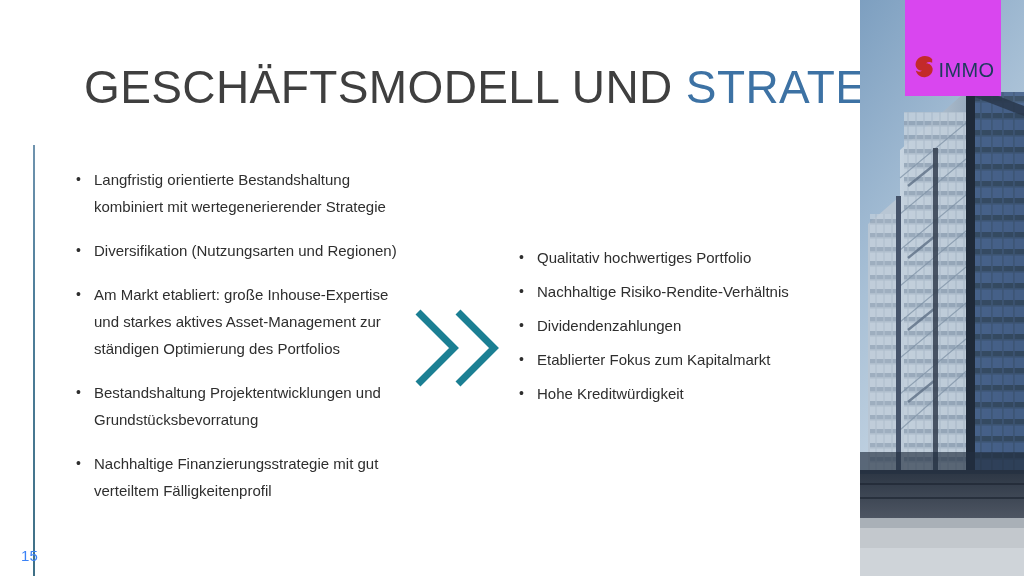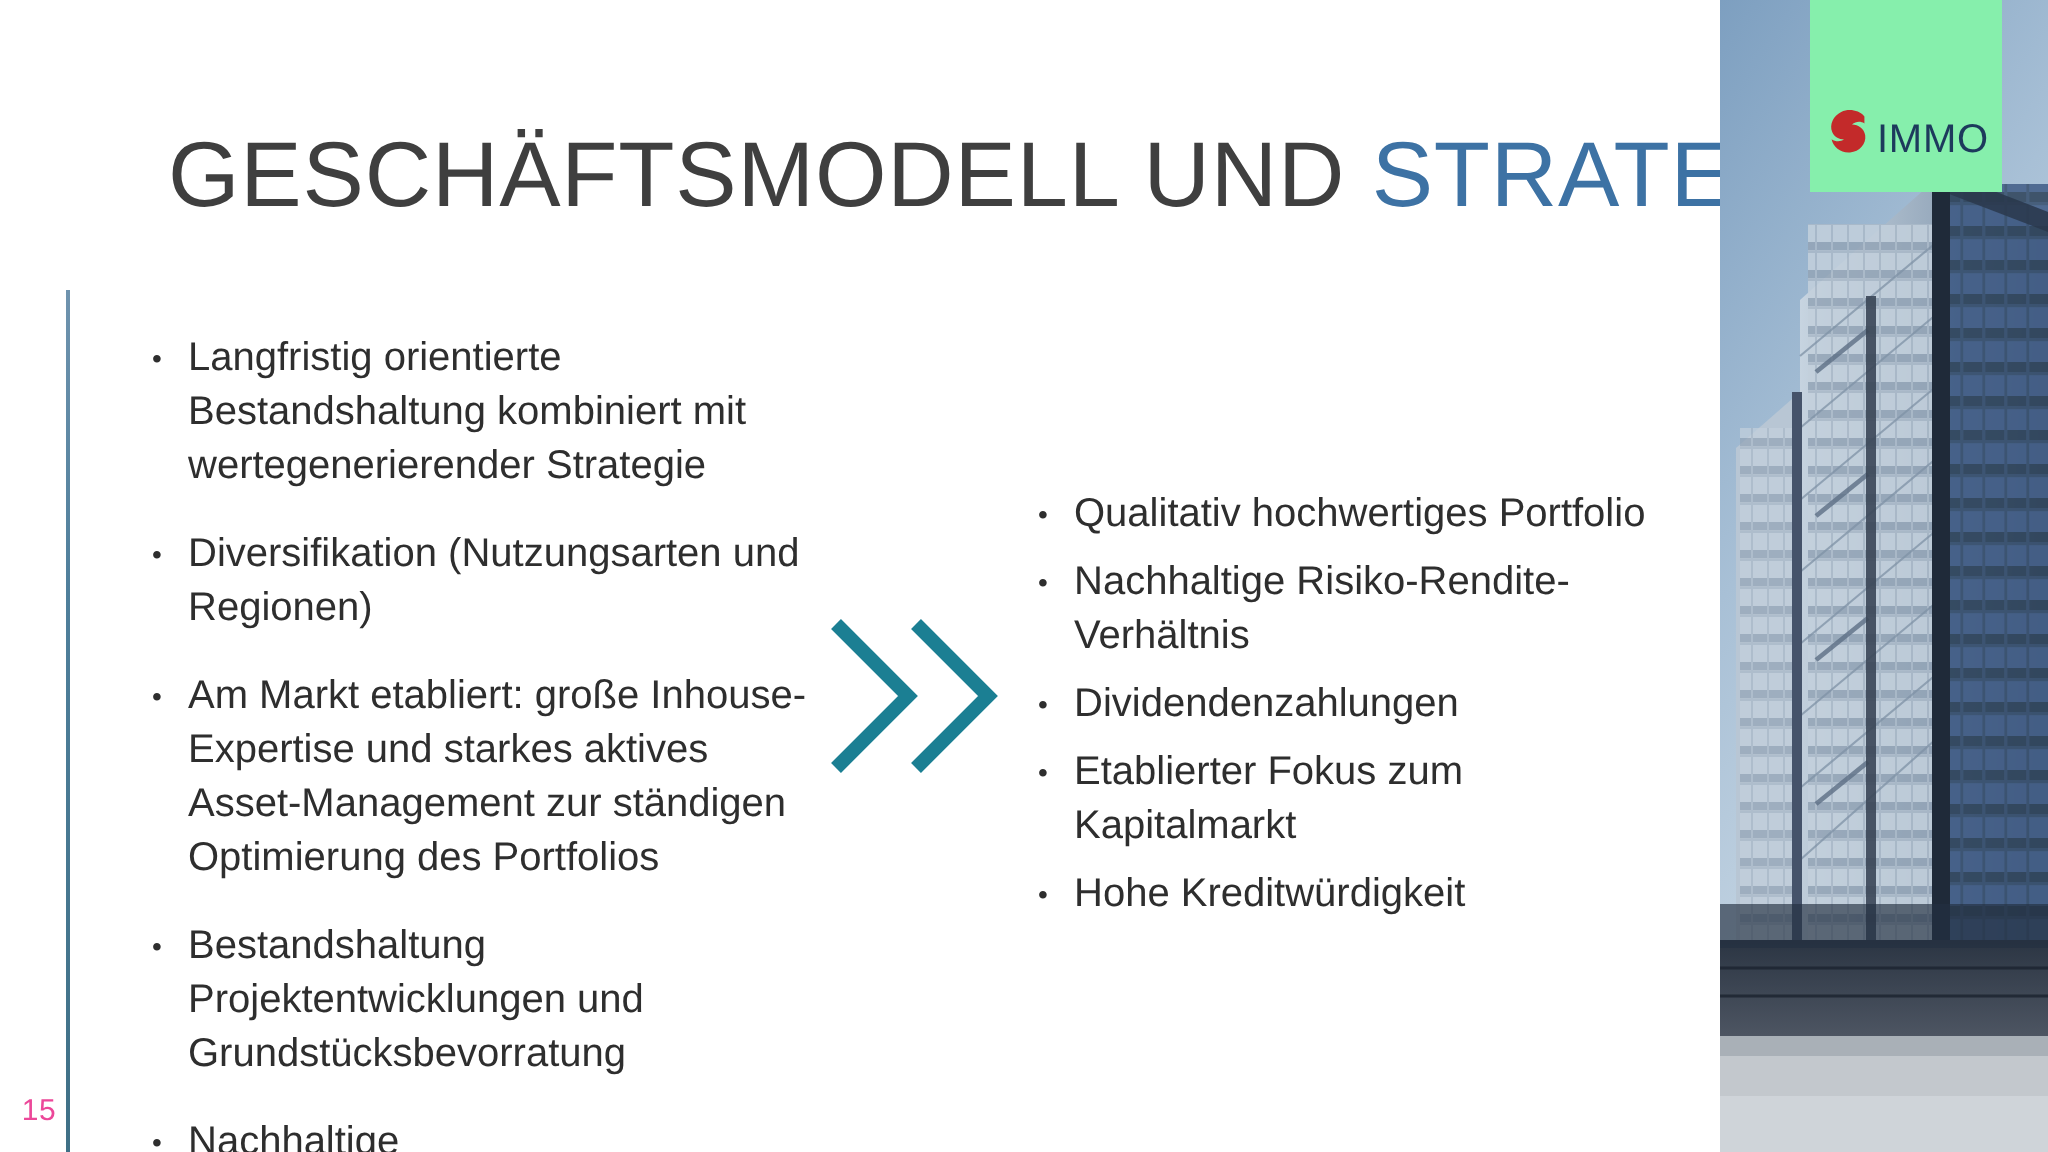--- a/index.html
+++ b/index.html
@@ -20,25 +20,25 @@
   .accent-rule {
     position:absolute;
     left:33px; top:145px;
     width:2px; height:431px;
     background:linear-gradient(to bottom,#6f93ae 0%,#4f7f9b 35%,#3f7086 100%);
   }
 
   
   .page-number {
     position:absolute;
-    left:6px; top:547px;
+    left:16px; top:547px;
     width:22px;
     text-align:right;
     font-size:15px;
-    color:#ec4899;
+    color:#3b82f6;
     letter-spacing:.2px;
   }
 
   
   .title {
     position:absolute;
     left:84px; top:60px;
     font-size:46px;
     font-weight:400;
     letter-spacing:.4px;
@@ -49,21 +49,21 @@
 
   
   .col { position:absolute; }
   .col-left  { left:76px;  top:166px; width:330px; }
   .col-right { left:519px; top:244px; width:310px; }
 
   .bullet {
     position:relative;
     padding-left:18px;
     color:#2e2e2e;
-    font-size:20px;
+    font-size:15px;
     line-height:27px;
   }
   .col-left  .bullet { margin-bottom:17px; }
   .col-right .bullet { margin-bottom:7px; }
 
   .bullet::before {
     content:"\2022";
     position:absolute;
     left:0; top:0;
     font-size:14px;
@@ -86,21 +86,21 @@
     overflow:hidden;
     background:#8ba6c2;
   }
   .photo svg { display:block; }
 
   
   .logo-box {
     position:absolute;
     left:905px; top:0;
     width:96px; height:96px;
-    background:#86efac;
+    background:#d946ef;
     display:flex;
     align-items:flex-end;
     justify-content:center;
     padding-bottom:12px;
   }
   .logo-inner {
     display:flex;
     align-items:center;
     gap:1px;
   }

